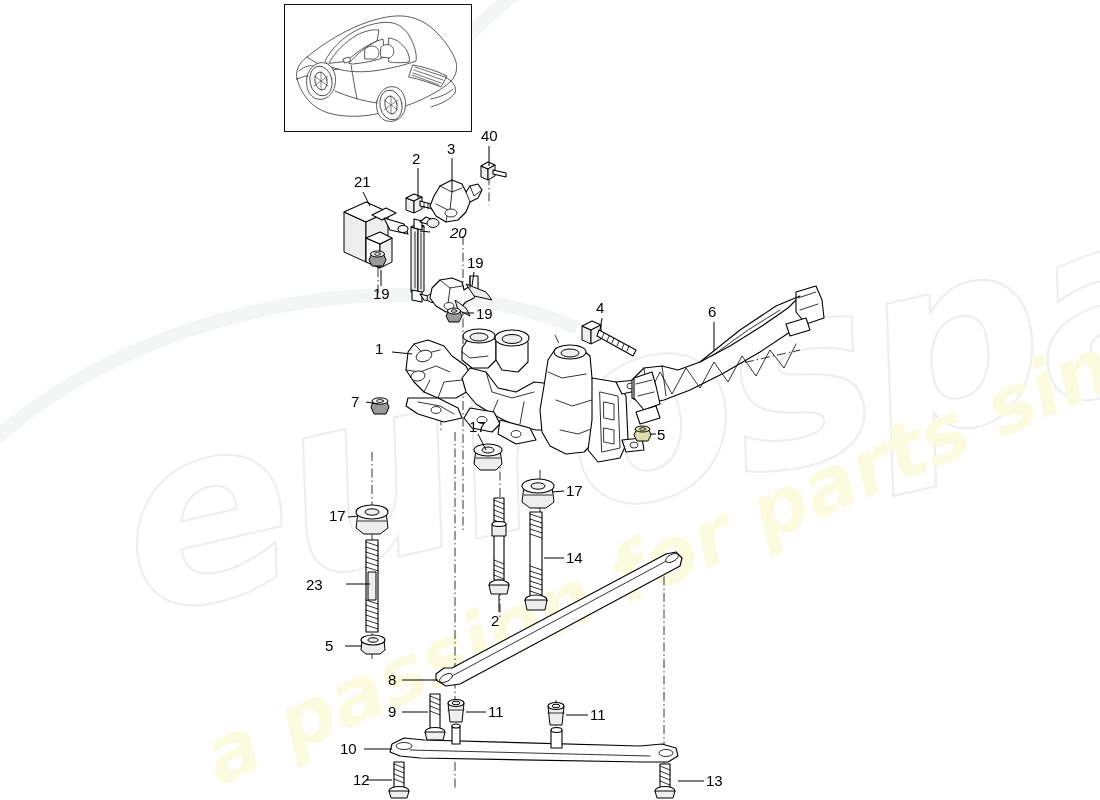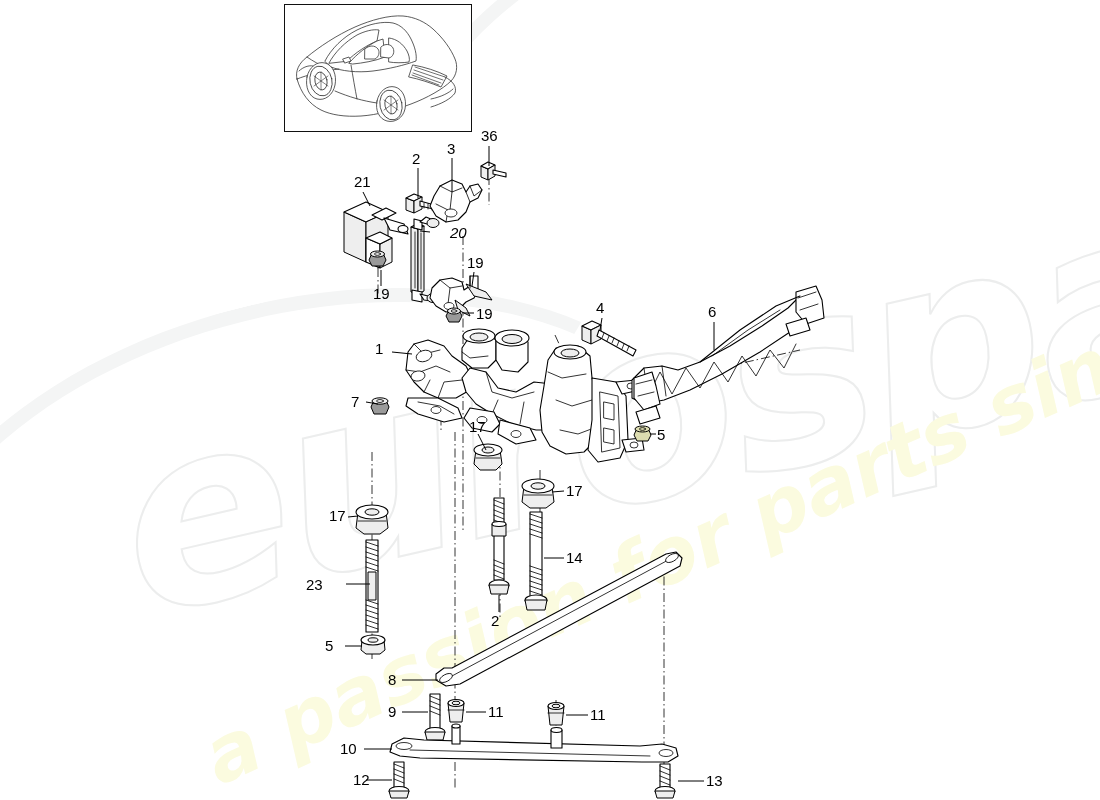--- a/index.html
+++ b/index.html
@@ -487,21 +487,21 @@
     <span class="lbl" style="left:491px; top:613px;">2</span>
     <span class="lbl" style="left:325px; top:638px;">5</span>
     <span class="lbl" style="left:329px; top:508px;">17</span>
     <span class="lbl" style="left:469px; top:419px;">17</span>
     <span class="lbl" style="left:566px; top:483px;">17</span>
     <span class="lbl" style="left:467px; top:255px;">19</span>
     <span class="lbl" style="left:373px; top:286px;">19</span>
     <span class="lbl" style="left:476px; top:306px;">19</span>
     <span class="lbl" style="left:450px; top:225px;font-style:italic;">20</span>
     <span class="lbl" style="left:354px; top:174px;">21</span>
-    <span class="lbl" style="left:481px; top:128px;">36</span>
+    <span class="lbl" style="left:481px; top:128px;">40</span>
     <span class="lbl" style="left:306px; top:577px;">23</span>
   </div>
 
   <div class="layer" id="thumb-layer">
     <div id="thumb-box">
       <svg width="185" height="125" viewBox="0 0 185 125">
         <g fill="#ffffff" stroke="#333" stroke-width="0.8" stroke-linejoin="round" stroke-linecap="round">
 
           <path d="M12 74 C10 66 14 58 22 52 C34 42 52 30 70 22
                    C86 15 104 10 118 11 C130 12 140 17 148 24

